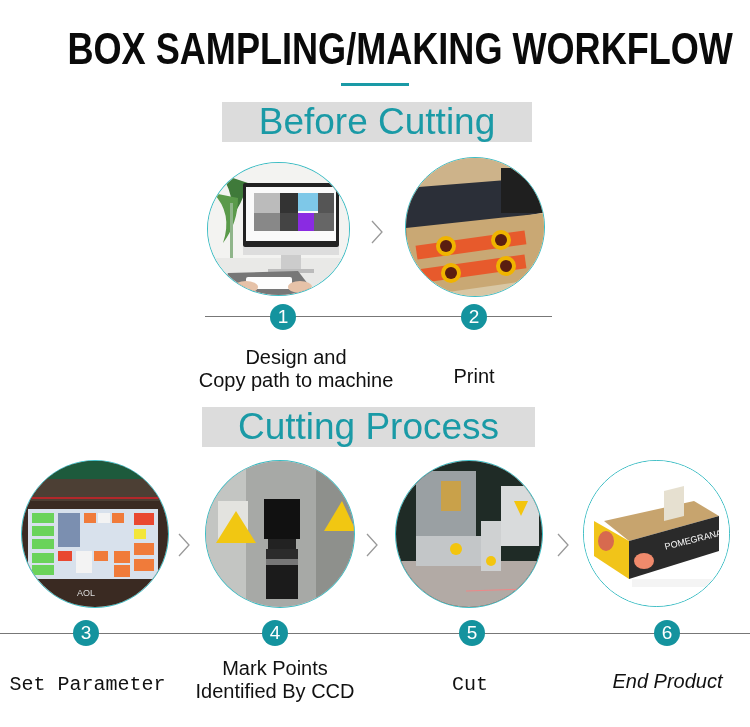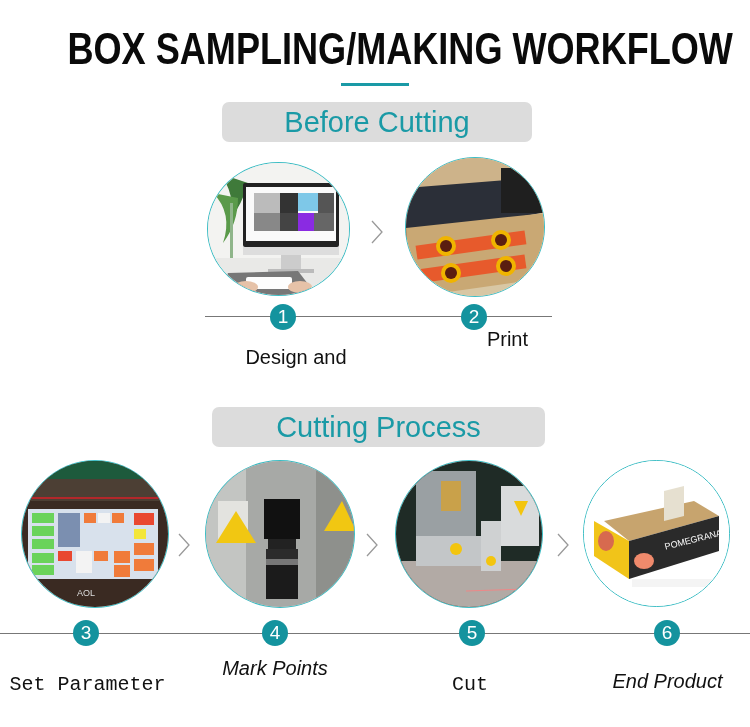--- a/index.html
+++ b/index.html
@@ -6,21 +6,21 @@
   body { width:750px; height:727px; position:relative; overflow:hidden; font-family:"Liberation Sans", sans-serif; }
   .title {
     position:absolute; left:0; top:22px; width:750px; text-align:center;
     font-family:"Liberation Sans", sans-serif; font-weight:bold; font-size:44px;
     letter-spacing:0px; color:#0a0a0a; transform:scaleX(0.82); transform-origin:center;
     white-space:nowrap; line-height:54px;
   }
   .title-underline { position:absolute; left:341px; top:83px; width:68px; height:3px; background:#1a9aa6; }
   .section-banner {
     position:absolute; background:#dcdcdc; color:#1a9aa6; text-align:center;
-    font-size:29px; line-height:40px;border-radius:7px;
+    font-size:37px; line-height:40px;
   }
   .circle {
     position:absolute; border-radius:50%; border:1.5px solid #3bbdc4; overflow:hidden;
     box-sizing:border-box; background:#e5e5e5;
   }
   .chevron { position:absolute; width:16px; height:26px; }
   .hline { position:absolute; height:1px; background:#777; }
   .badge {
     position:absolute; width:26px; height:26px; border-radius:50%; background:#14939e;
     color:#fff; font-size:19px; line-height:26px; text-align:center;
@@ -88,24 +88,25 @@
     <circle cx="100" cy="108" r="6" fill="#5a1e10"></circle>
   </svg>
 </div>
 
 <div class="hline" style="left:205px; top:316px; width:347px;"></div>
 <div class="badge" style="left:270px; top:304px;">1</div>
 <div class="badge" style="left:461px; top:304px;">2</div>
 
 <div class="label" style="left:184px; top:333px; width:224px;margin-top:13px;">
   <div>Design and</div>
-</div>
-<div class="label" style="left:420px; top:328px; width:108px;text-align:right;">Print</div>
-
-<div class="section-banner" style="left:212px; top:407px; width:333px;">Cutting Process</div>
+  <div>Copy path to machine</div>
+</div>
+<div class="label" style="left:420px; top:365px; width:108px;">Print</div>
+
+<div class="section-banner" style="left:202px; top:407px; width:333px;">Cutting Process</div>
 
 <div class="circle" style="left:21px; top:460px; width:148px; height:148px;">
   <svg width="148" height="148" viewBox="0 0 148 148">
     <rect width="148" height="148" fill="#3a2a22"></rect>
     <rect x="0" y="0" width="148" height="18" fill="#1d5a3c"></rect>
     <rect x="0" y="18" width="148" height="22" fill="#4c3f34"></rect>
     <rect x="0" y="36" width="148" height="2" fill="#b3272a"></rect>
     <rect x="6" y="48" width="130" height="70" fill="#d8e1ec"></rect>
     <rect x="10" y="52" width="22" height="10" fill="#6ad35a"></rect>
     <rect x="10" y="65" width="22" height="10" fill="#6ad35a"></rect>
@@ -193,17 +194,18 @@
   </svg>
 </div>
 
 <div class="hline" style="left:0px; top:633px; width:750px;"></div>
 <div class="badge" style="left:73px; top:620px;">3</div>
 <div class="badge" style="left:262px; top:620px;">4</div>
 <div class="badge" style="left:459px; top:620px;">5</div>
 <div class="badge" style="left:654px; top:620px;">6</div>
 
 <div class="label" style="left:0px; top:673px; width:175px;font-family:Liberation Mono, monospace;">Set Parameter</div>
-<div class="label" style="left:170px; top:657px; width:210px;font-style:italic;">
+<div class="label" style="left:170px; top:657px; width:210px;">
   <div>Mark Points</div>
+  <div>Identified By CCD</div>
 </div>
 <div class="label" style="left:420px; top:673px; width:100px;font-family:Liberation Mono, monospace;">Cut</div>
 <div class="label" style="left:590px; top:670px; width:155px;font-style:italic;">End Product</div>
 
 </body></html>

